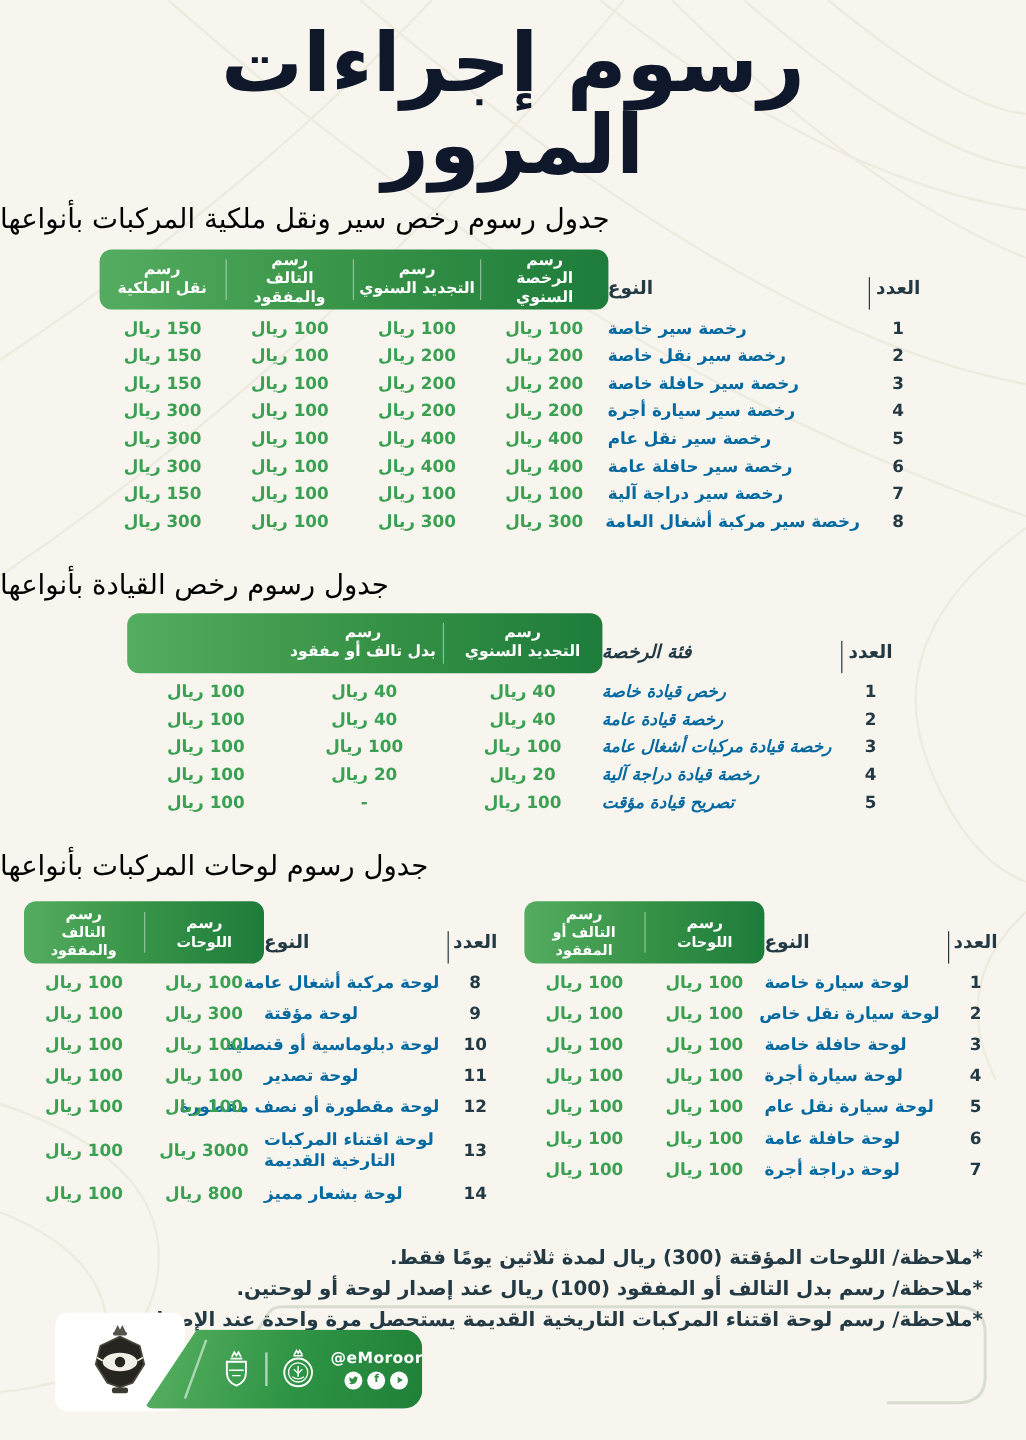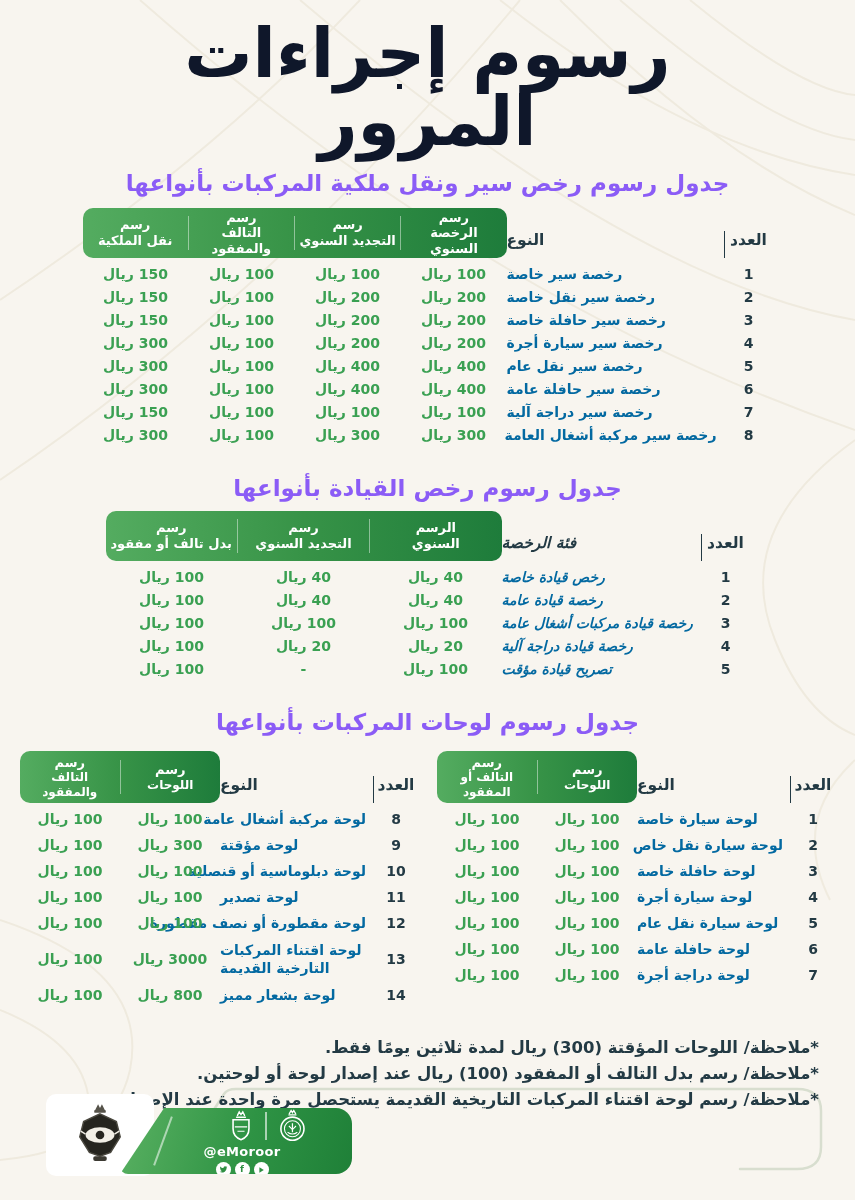--- a/index.html
+++ b/index.html
@@ -4,21 +4,21 @@
 <style>
   html,body{margin:0;padding:0;}
   body{background:#e9e6df;font-family:"DejaVu Sans","Liberation Sans",sans-serif;}
   .page{position:relative;width:855px;height:1200px;margin:0 auto;background:#f8f5ef;overflow:hidden;direction:rtl;}
   .bg-svg{position:absolute;inset:0;z-index:0;}
   .content{position:relative;z-index:1;}
 
   .main-title{width:620px;margin:20px auto 0;text-align:center;color:#0f172a;
     font-size:68px;font-weight:700;line-height:1.0;letter-spacing:-1px;}
 
-  .sec-title{margin-top:32px;text-align:center;color:#8b5cf6;font-size:23px;font-weight:700;}
+  .sec-title{margin-top:32px;text-align:left;color:#000000;font-size:23px;font-weight:400;}
   .sec-title.first{margin-top:14px;}
 
   .ftable{direction:rtl;font-weight:700;}
   .t1{width:690px;margin:12px auto 0;}
   .t2{width:644px;margin:10px auto 0;}
   .t3wrap{display:flex;justify-content:space-between;padding:0 20px;margin-top:16px;direction:rtl;}
   .t3t{width:398px;}
 
   .fhead{display:flex;align-items:flex-end;}
   .hlabel{color:#233a44;font-size:15.5px;padding-bottom:9px;}
@@ -57,21 +57,21 @@
   .notes{margin:22px 36px 0 0;}
   .note-line{color:#233a44;font-size:16.5px;font-weight:700;line-height:1.55;margin:0;text-align:right;}
 
   .footer{position:absolute;left:0;right:0;bottom:0;height:120px;direction:ltr;z-index:2;}
   .emblem-card{position:absolute;left:46px;top:14px;width:108px;height:82px;background:#ffffff;border-radius:10px;
     display:flex;align-items:center;justify-content:center;}
   .banner{position:absolute;left:120px;top:28px;width:232px;height:66px;
     background:linear-gradient(105deg,#5ab162 0%,#2e9344 55%,#1f8038 100%);
     border-radius:4px 16px 16px 8px;
     clip-path:polygon(19% 0,100% 0,100% 100%,0 100%);
-    display:flex;align-items:center;flex-direction:column;}
+    display:flex;align-items:center;}
   .slant-line{position:absolute;left:42px;top:7px;height:52px;width:2px;background:rgba(255,255,255,.55);transform:rotate(20deg);}
   .banner-icons{display:flex;align-items:center;gap:9px;margin-left:62px;}
   .v-div{width:1.5px;height:28px;background:rgba(255,255,255,.6);}
   .social-block{margin-left:12px;display:flex;flex-direction:column;align-items:center;gap:3px;}
   .handle{color:#ffffff;font-size:13px;font-weight:700;letter-spacing:.3px;}
   .social-icons{display:flex;gap:4px;}
   .soc{width:15px;height:15px;border-radius:50%;background:#ffffff;display:flex;align-items:center;justify-content:center;
     color:#2f8f42;font-size:9px;font-weight:700;line-height:1;}
 </style>
 </head>
@@ -194,24 +194,20 @@
       </div>
     </div>
 
     <div class="sec-title">جدول رسوم رخص القيادة بأنواعها</div>
 
     <div class="ftable t2">
       <div class="fhead">
         <span class="cnum hlabel">العدد</span>
         <span class="ctype hlabel htype">فئة الرخصة</span>
         <div class="gbar">
-          <div class="fh">
-            <span class="fh1">الرسم</span>
-            <span class="fh2">السنوي</span>
-          </div>
           <div class="fh">
             <span class="fh1">رسم</span>
             <span class="fh2">التجديد السنوي</span>
           </div>
           <div class="fh">
             <span class="fh1">رسم</span>
             <span class="fh2">بدل تالف أو مفقود</span>
           </div>
         </div>
       </div>

